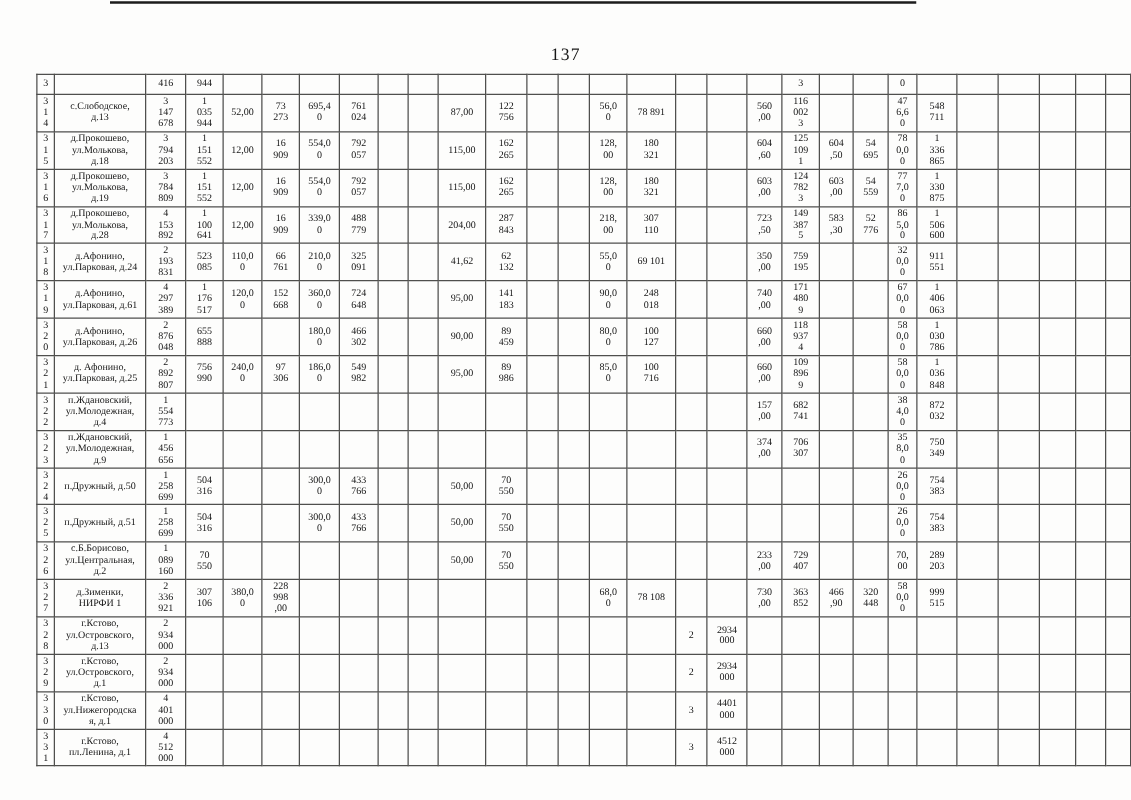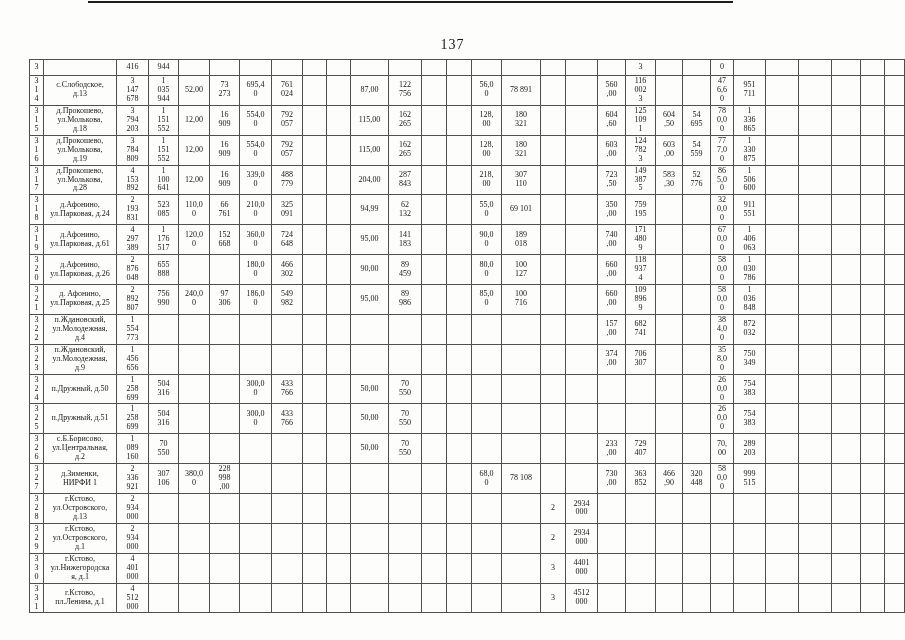--- a/index.html
+++ b/index.html
@@ -155,21 +155,21 @@
           <td>560
 ,00</td>
           <td>116
 002
 3</td>
           <td></td>
           <td></td>
           <td>47
 6,6
 0</td>
-          <td>951
+          <td>548
 711</td>
           <td></td>
           <td></td>
           <td></td>
           <td></td>
           <td></td>
         </tr>
         <tr>
           <td class="rownum">3
 1
@@ -346,21 +346,21 @@
           <td>110,0
 0</td>
           <td>66
 761</td>
           <td>210,0
 0</td>
           <td>325
 091</td>
           <td></td>
           <td></td>
-          <td>94,99</td>
+          <td>41,62</td>
           <td>62
 132</td>
           <td></td>
           <td></td>
           <td>55,0
 0</td>
           <td>69 101</td>
           <td></td>
           <td></td>
           <td>350
@@ -402,21 +402,21 @@
 648</td>
           <td></td>
           <td></td>
           <td>95,00</td>
           <td>141
 183</td>
           <td></td>
           <td></td>
           <td>90,0
 0</td>
-          <td>189
+          <td>248
 018</td>
           <td></td>
           <td></td>
           <td>740
 ,00</td>
           <td>171
 480
 9</td>
           <td></td>
           <td></td>

